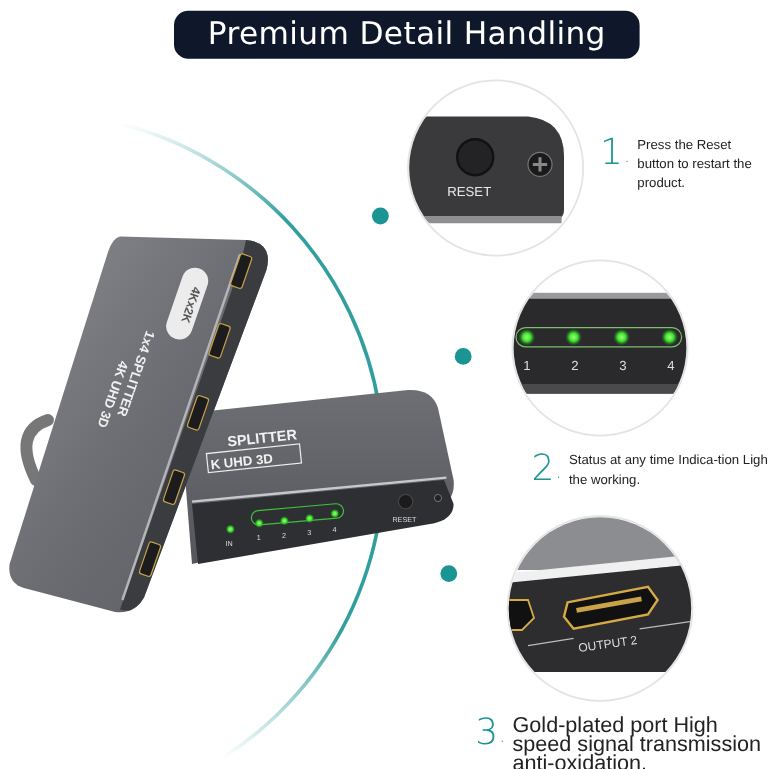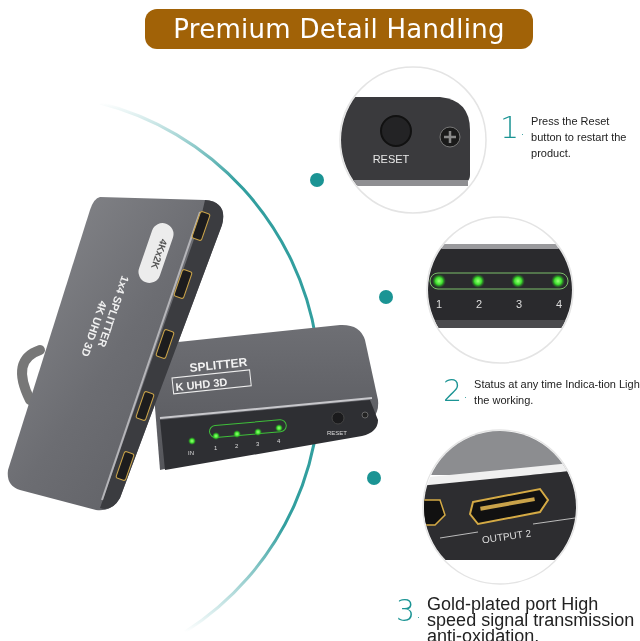--- a/index.html
+++ b/index.html
@@ -1,17 +1,17 @@
 <!DOCTYPE html>
 <html><head>
 <meta charset="utf-8">
 <style>
   html, body { margin:0; padding:0; background:#ffffff; }
   body { width:640px; height:641px; position:relative; overflow:hidden; font-family:"Liberation Sans", sans-serif; }
-  .banner { position:absolute; left:145px; top:9px; width:388px; height:40px; background:#a16207; border-radius:12px; color:#ffffff; display:flex; align-items:center; justify-content:center; font-family:"DejaVu Sans", sans-serif; font-size:26px; letter-spacing:0.3px; }
+  .banner { position:absolute; left:145px; top:9px; width:388px; height:40px; background:#0f172a; border-radius:12px; color:#ffffff; display:flex; align-items:center; justify-content:center; font-family:"DejaVu Sans", sans-serif; font-size:26px; letter-spacing:0.3px; }
   .scene { position:absolute; left:0; top:0; width:640px; height:641px; }
   .callout { position:absolute; display:flex; align-items:flex-start; color:#222; }
   .callout .num { font-family:"DejaVu Sans", sans-serif; font-weight:200; color:#1b9494; font-size:30px; line-height:30px; margin-right:4px; position:relative; }
   .callout .num::after { content:"."; position:absolute; right:-6px; bottom:-2px; font-size:16px; color:#1b9494; }
   .callout .text { font-size:11px; line-height:16px; margin-left:8px; }
   .c1 { left:500px; top:113px; width:140px; }
   .c2 { left:443px; top:376px; width:200px; }
   .c3 { left:396px; top:596px; width:244px; }
   .c3 .text { font-size:18px; }
 </style>

